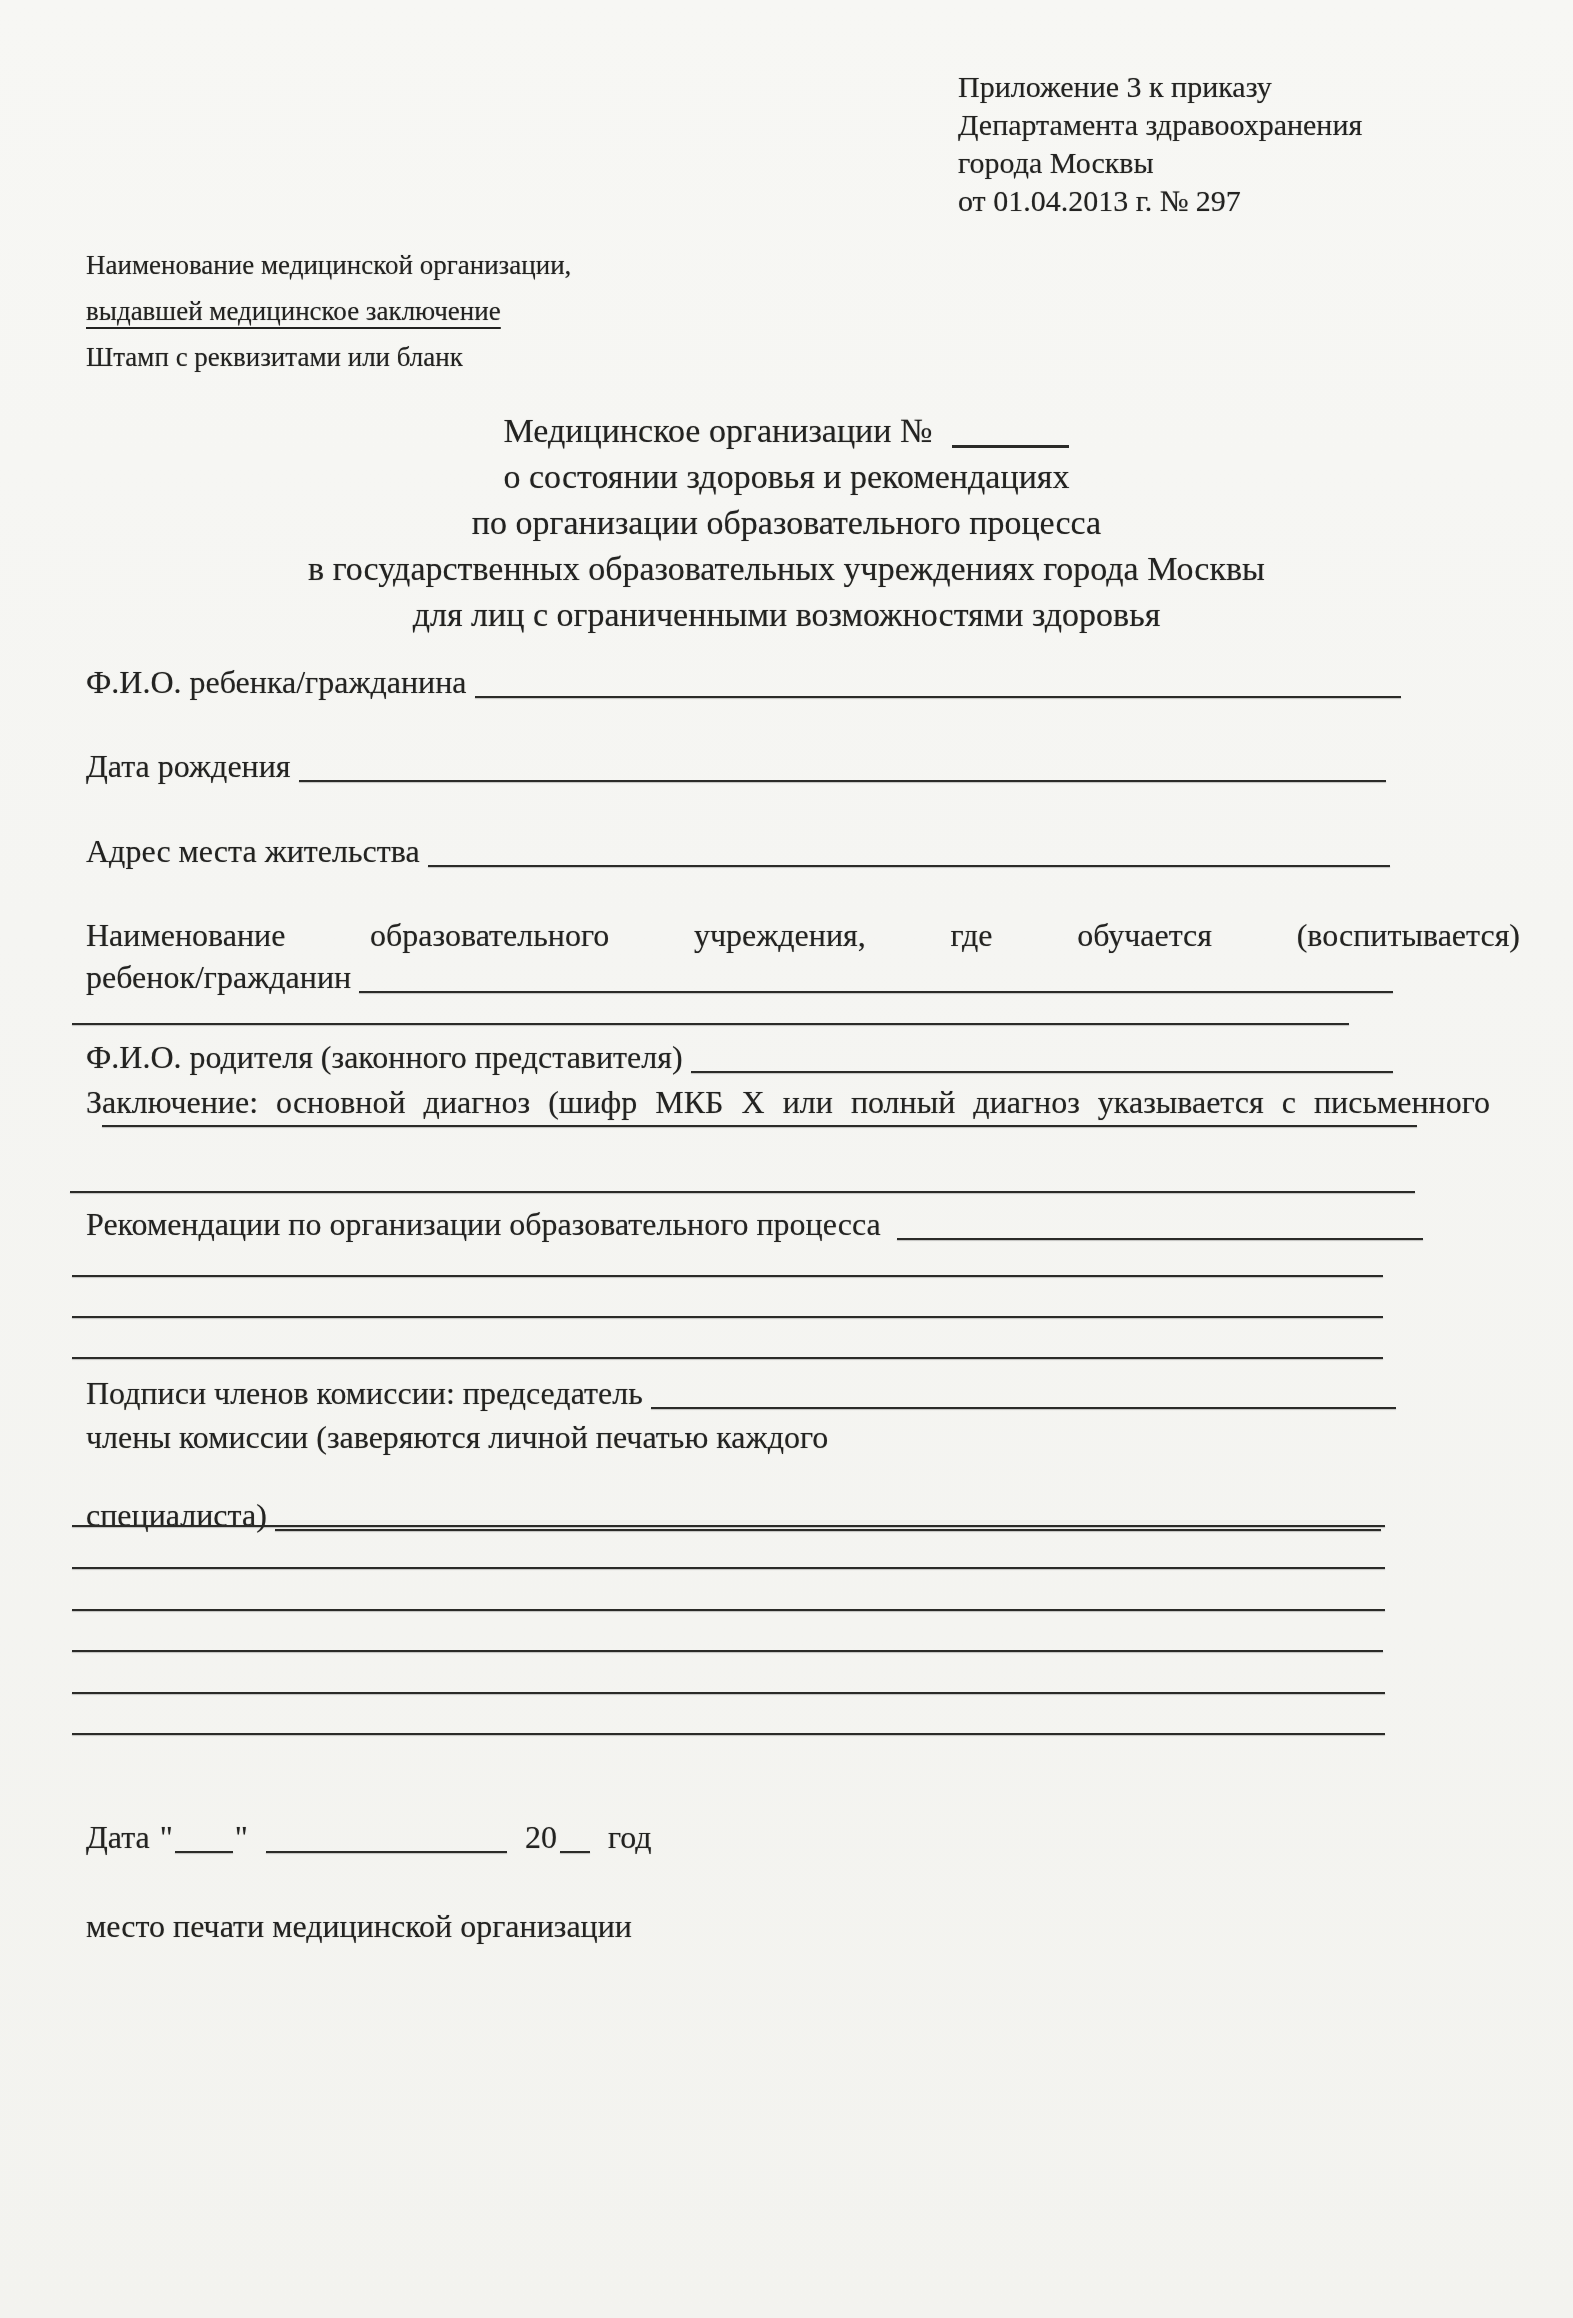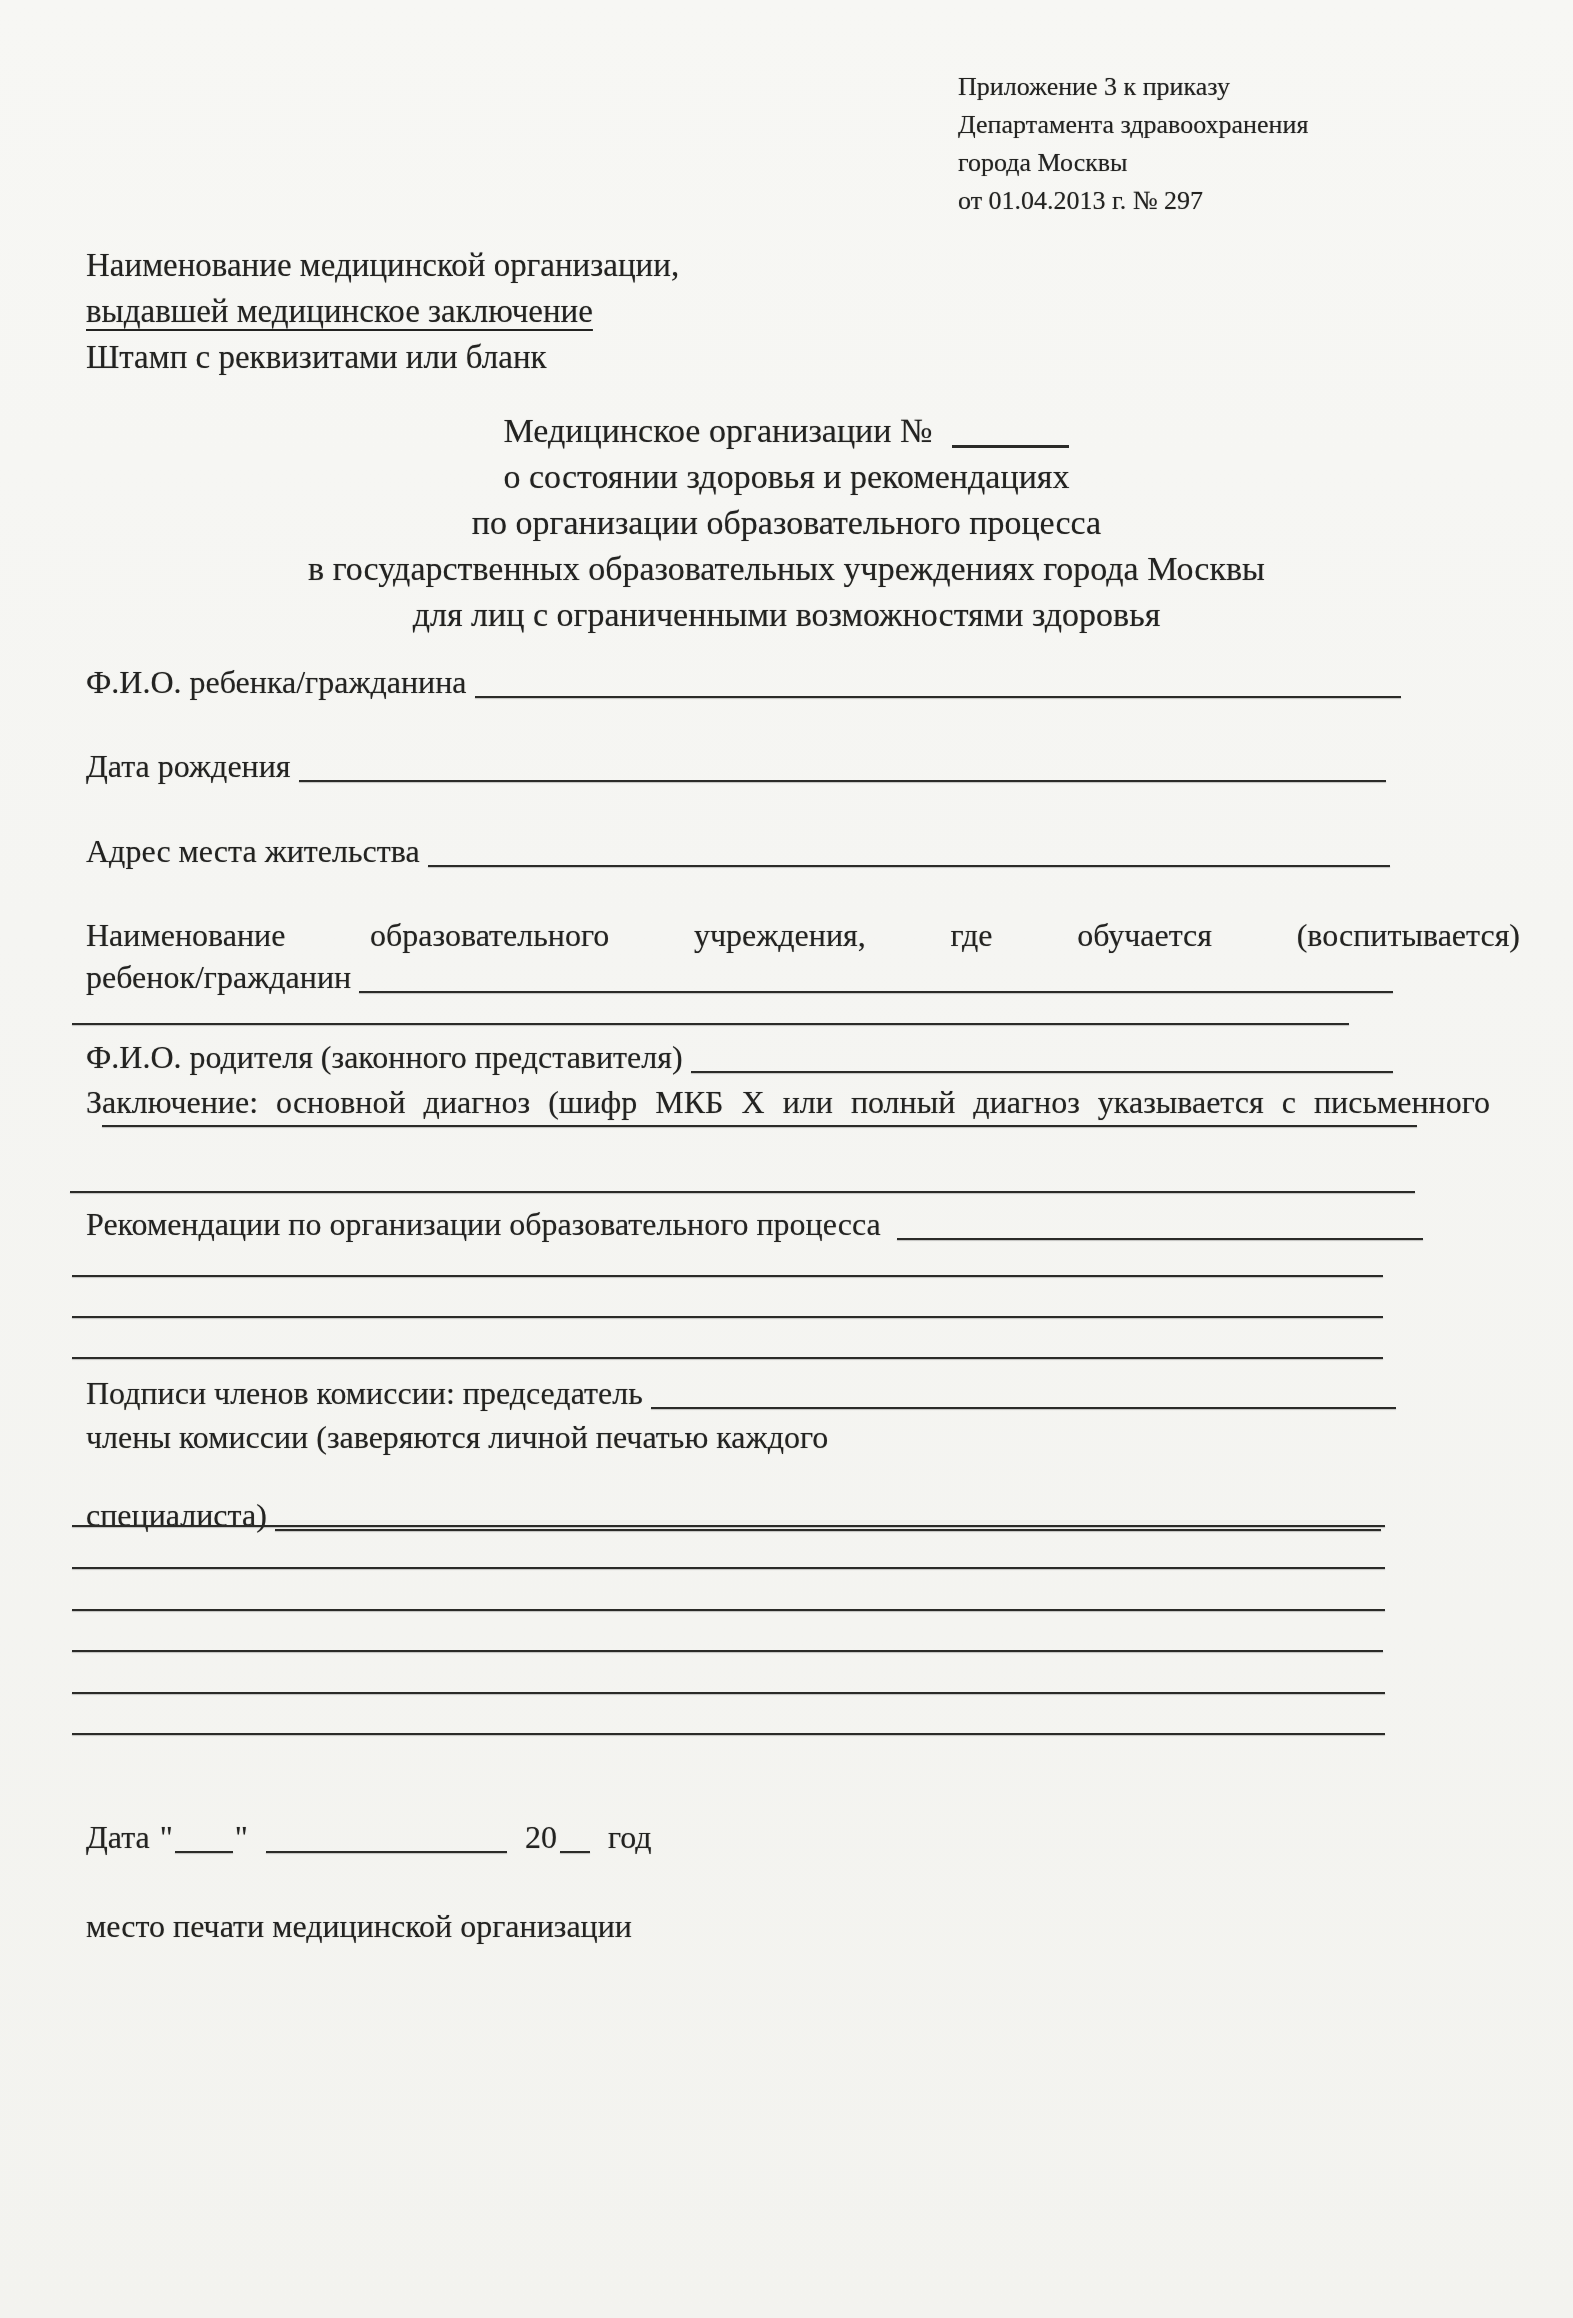--- a/index.html
+++ b/index.html
@@ -10,24 +10,24 @@
     background:linear-gradient(180deg,#f7f7f4 0%,#f5f5f2 40%,#f3f3ef 100%);
     font-family:"Liberation Serif","DejaVu Serif",serif;
     color:#232321;
     overflow:hidden;
     -webkit-font-smoothing:antialiased;
   }
   .page *{box-sizing:border-box;}
   .txt{text-shadow:0 0 1px rgba(40,40,38,.45);}
 
   
-  .appendix{position:absolute;left:958px;top:68px;font-size:26px;line-height:38px;}
+  .appendix{position:absolute;left:958px;top:68px;font-size:30px;line-height:38px;}
 
   
-  .orgnote{position:absolute;left:86px;top:242px;font-size:33px;line-height:46px;}
+  .orgnote{position:absolute;left:86px;top:242px;font-size:27px;line-height:46px;}
   .orgnote .u{text-decoration:underline;text-decoration-thickness:2px;text-underline-offset:7px;}
 
   
   .title{position:absolute;left:0;top:408px;width:1573px;text-align:center;font-size:34px;line-height:46px;}
   .numline{display:inline-block;width:117px;border-bottom:3px solid #2b2b28;margin-left:20px;transform:translateY(6px);}
 
   
   .frow{position:absolute;left:86px;display:flex;align-items:flex-end;font-size:32px;line-height:40px;}
   .frow .lbl{white-space:nowrap;}
   .fill{flex:1;border-bottom:2px solid #2b2b28;box-shadow:0 1px 1px rgba(40,40,38,.25);margin:0 0 4px 8px;min-width:20px;}

